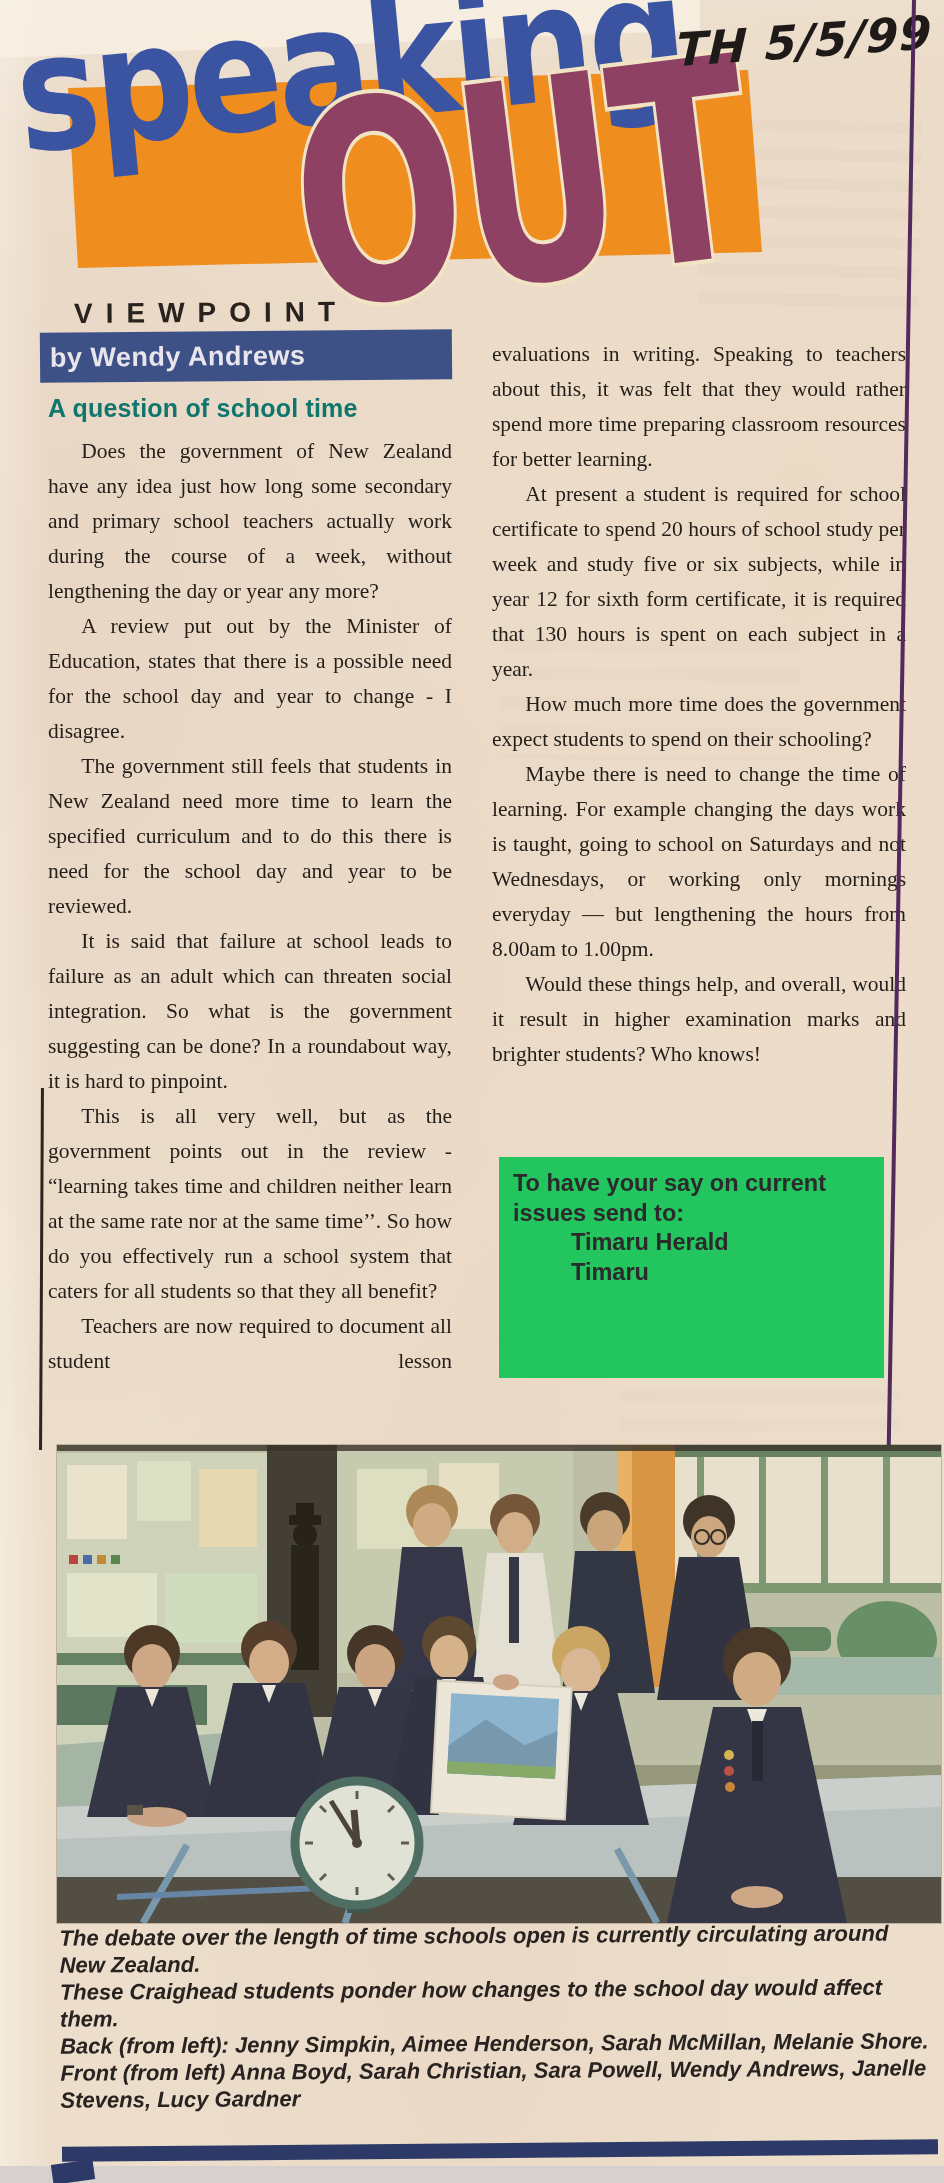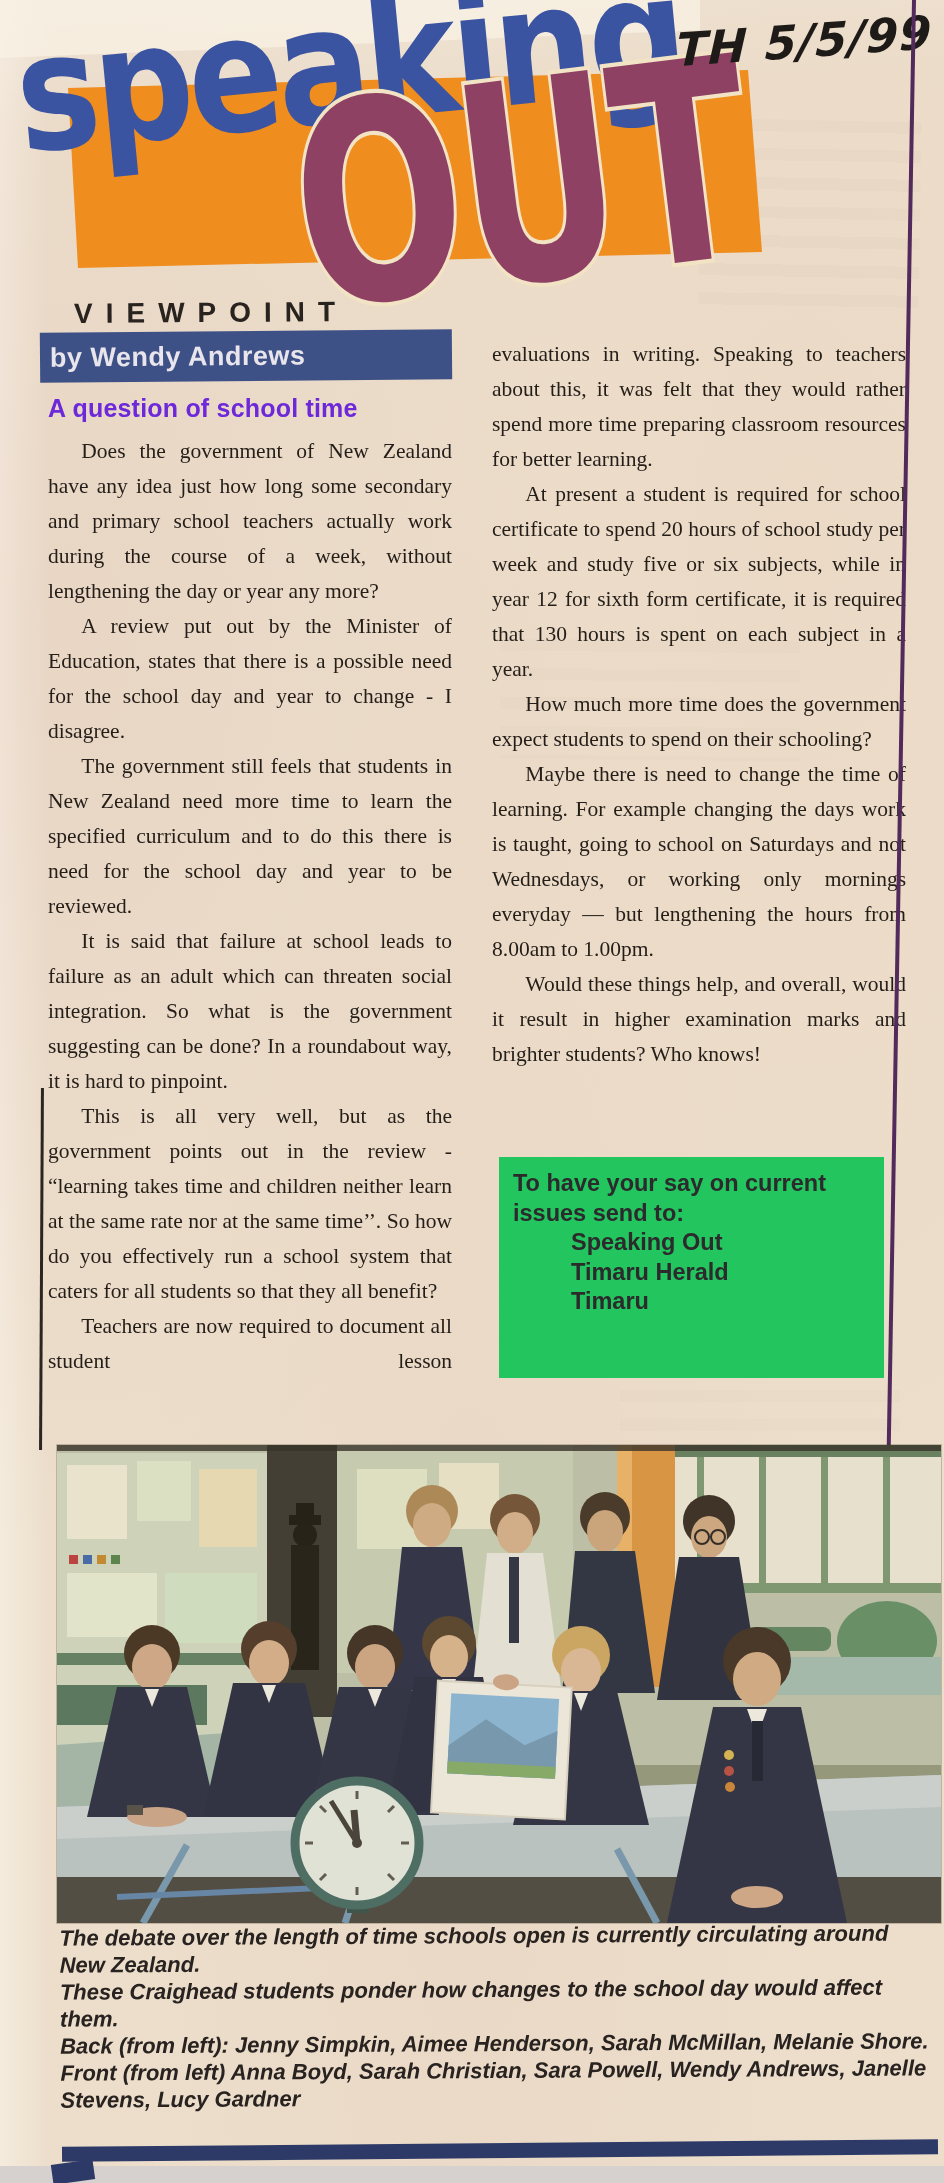--- a/index.html
+++ b/index.html
@@ -26,21 +26,21 @@
     font-size:46px;color:#1d1a18;transform:rotate(-4deg) skewX(-6deg);letter-spacing:1px;}
   .kicker{position:absolute;left:74px;top:297px;
     font-family:"Liberation Sans",sans-serif;font-weight:bold;font-size:28px;
     letter-spacing:13px;color:#28231f;transform:rotate(-.4deg);}
   .byline-bar{position:absolute;left:40px;top:331px;width:412px;height:50px;
     background:#3e5186;transform:rotate(-.5deg);display:flex;align-items:center;}
   .byline-bar span{font-family:"Liberation Sans",sans-serif;font-weight:bold;
     font-size:27px;color:#e9e5ec;padding-left:10px;letter-spacing:.5px;}
   
   .headline{font-family:"Liberation Sans",sans-serif;font-weight:bold;
-    font-size:25px;color:#6d28d9;margin:0 0 8px 0;letter-spacing:.2px;}
+    font-size:25px;color:#0f766e;margin:0 0 8px 0;letter-spacing:.2px;}
   .col{position:absolute;color:#241e19;font-size:21.5px;line-height:35px;
     text-align:justify;}
   .col p{margin:0;text-indent:1.55em;}
   .col p.cont{text-indent:0;}
   .col p.jlast{text-align-last:justify;}
   .col-left{left:48px;top:391px;width:404px;}
   .col-right{left:492px;top:337px;width:414px;}
   
   .callout{position:absolute;left:499px;top:1157px;width:385px;height:221px;
     background:#22c55e;box-sizing:border-box;padding:12px 12px 0 14px;
@@ -104,21 +104,20 @@
     <p class="cont">evaluations in writing. Speaking to teachers about this, it was felt that they would rather spend more time preparing classroom resources for better learning.</p>
     <p>At present a student is required for school certificate to spend 20 hours of school study per week and study five or six subjects, while in year 12 for sixth form certificate, it is required that 130 hours is spent on each subject in a year.</p>
     <p>How much more time does the government expect students to spend on their schooling?</p>
     <p>Maybe there is need to change the time of learning. For example changing the days work is taught, going to school on Saturdays and not Wednesdays, or working only mornings everyday — but lengthening the hours from 8.00am to 1.00pm.</p>
     <p>Would these things help, and overall, would it result in higher examination marks and brighter students? Who knows!</p>
   </div>
 
   <div class="callout">
     <div>To have your say on current issues send to:</div>
     <div class="addr">
-      <div>Speaking Out</div>
       <div>Timaru Herald</div>
       <div>Timaru</div>
     </div>
   </div>
 
   <div class="rule-purple"></div>
   <div class="rule-black-left"></div>
 
   <svg class="photo" viewBox="0 0 884 478" preserveAspectRatio="none">
     <rect x="0" y="0" width="884" height="478" fill="#8e9478"></rect>

